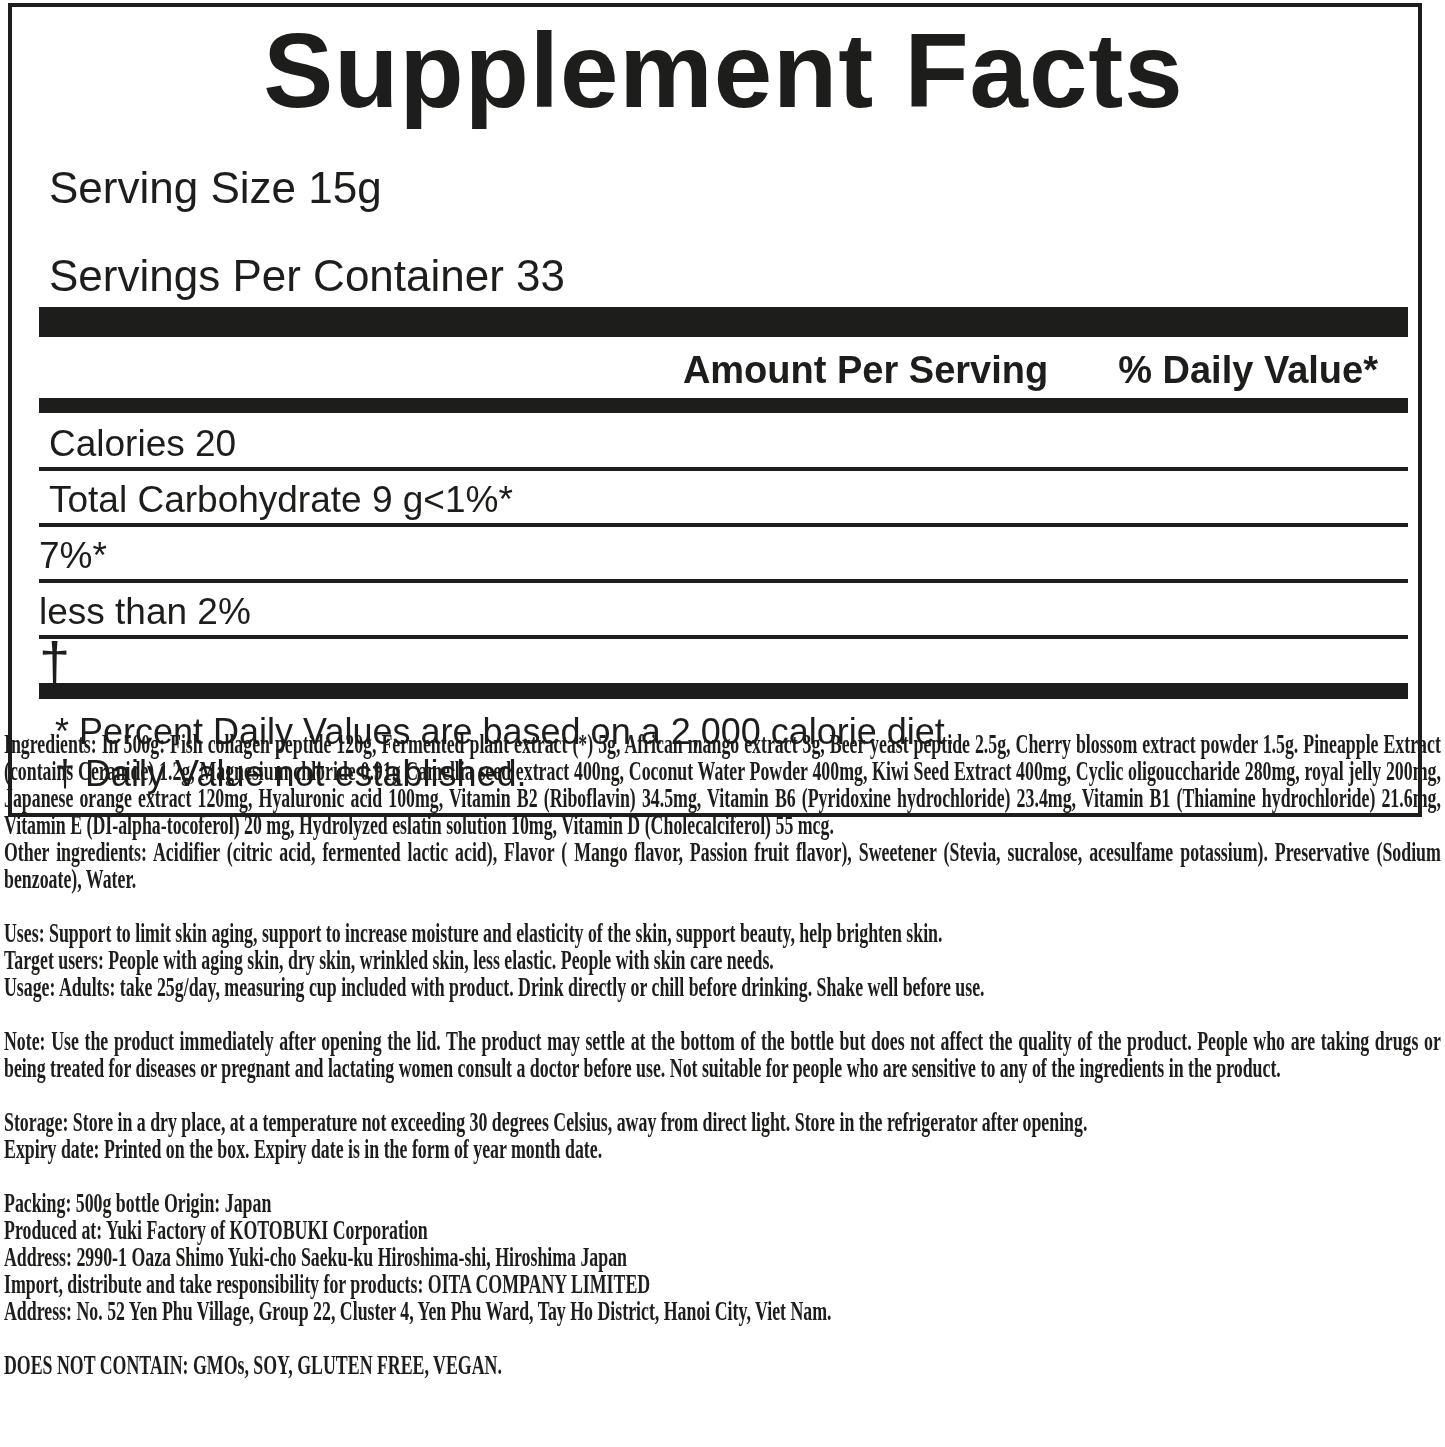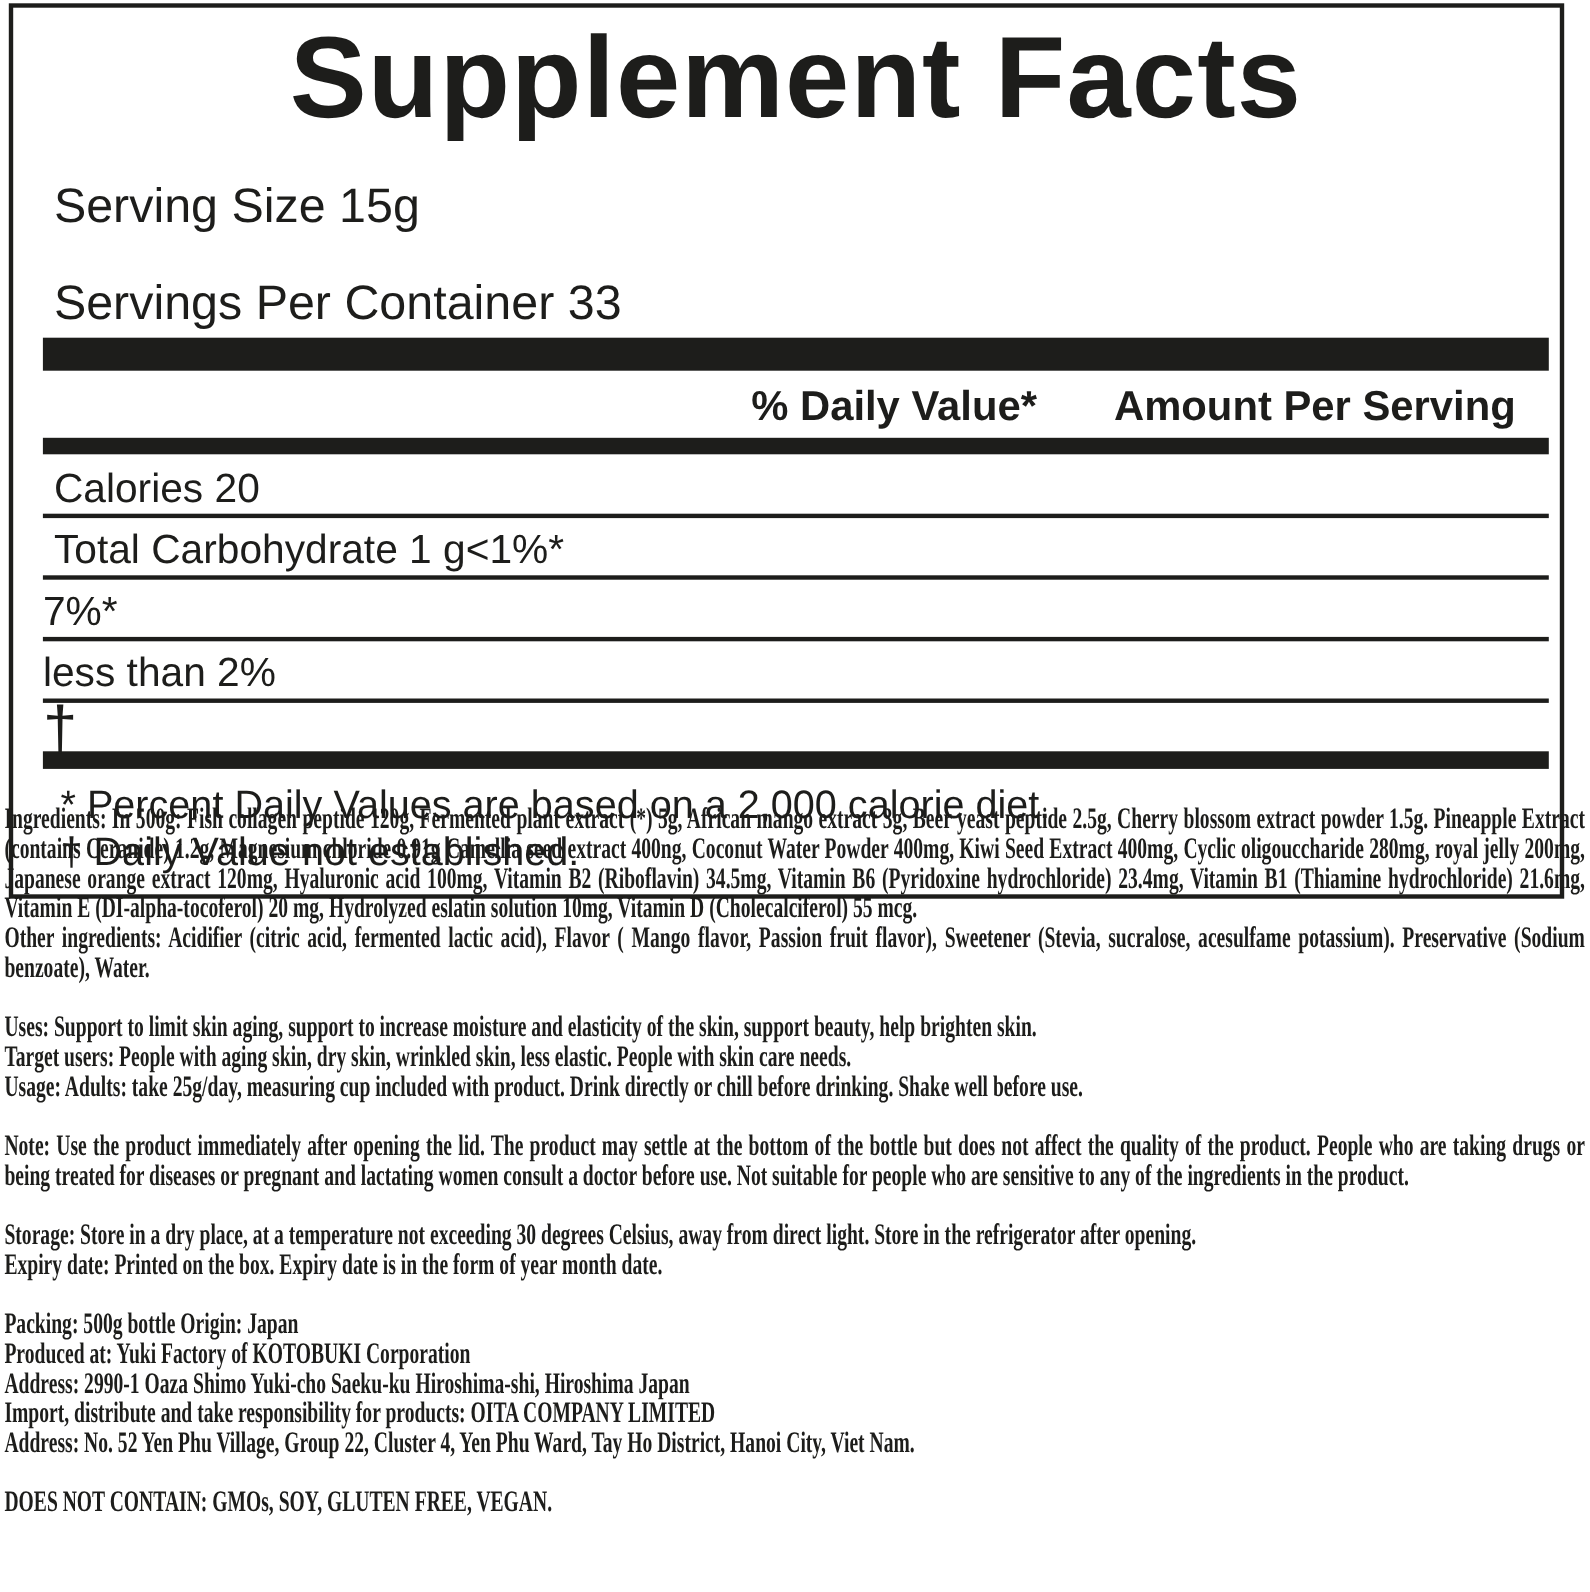--- a/index.html
+++ b/index.html
@@ -115,32 +115,32 @@
 
   <div class="facts-panel">
     <div class="facts-title">Supplement Facts</div>
 
     <div class="serving-line">Serving Size 15g</div>
     <div class="serving-line">Servings Per Container 33</div>
 
     <div class="bar-thick"></div>
 
     <div class="header-row">
+      <span>Amount Per Serving</span>
       <span>% Daily Value*</span>
-      <span>Amount Per Serving</span>
     </div>
 
     <div class="bar-mid"></div>
 
     <div class="nutrient-row first">
       <span class="nutrient-label">Calories 20</span>
       <span class="nutrient-value"></span>
     </div>
     <div class="nutrient-row">
-      <span class="nutrient-label">Total Carbohydrate 1 g</span>
+      <span class="nutrient-label">Total Carbohydrate 9 g</span>
       <span class="nutrient-value">&lt;1%*</span>
     </div>
     <div class="nutrient-row">
       <span class="nutrient-value">7%*</span>
     </div>
     <div class="nutrient-row">
       <span class="nutrient-value">less than 2%</span>
     </div>
     <div class="nutrient-row last">
       <span class="nutrient-value dagger">†</span>

